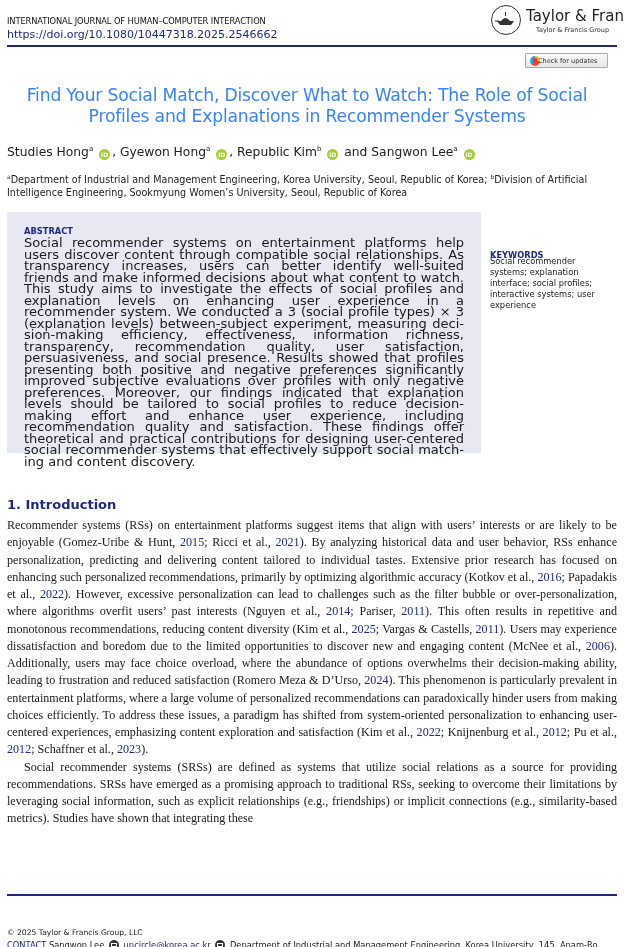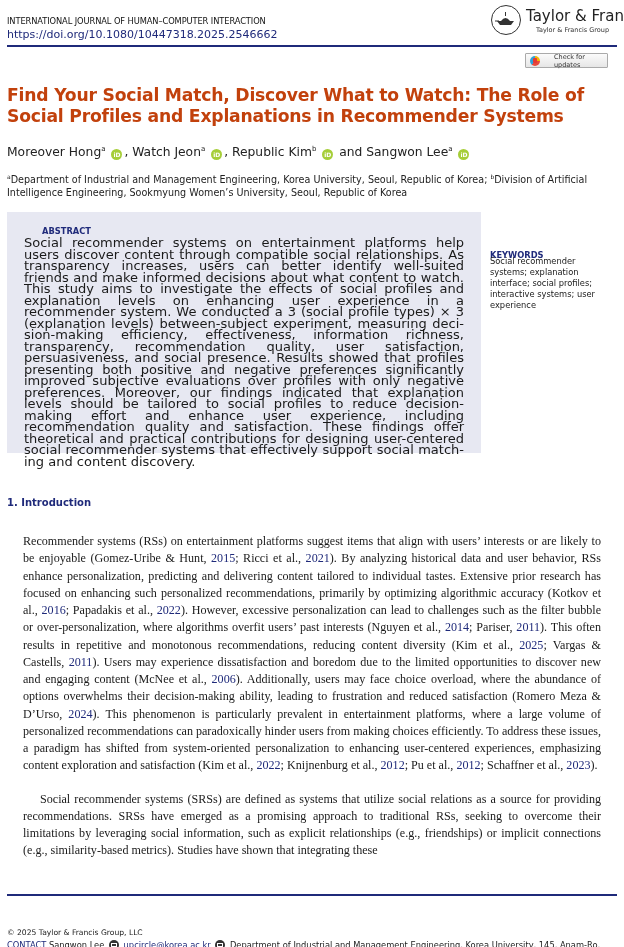--- a/index.html
+++ b/index.html
@@ -7,37 +7,37 @@
   .abs { position:absolute; }
   .sans { font-family:"DejaVu Sans", "Liberation Sans", sans-serif; }
   .serif { font-family:"Liberation Serif", "DejaVu Serif", serif; }
   #journal { left:7px; top:16px; font-size:8.3px; letter-spacing:-0.1px; color:#111; }
   #doi { left:7px; top:28px; font-size:11px; color:#1f2a7a; text-decoration:none; }
   #head-rule { left:7px; top:45px; width:610px; height:2px; background:#1f2a7a; }
   #logo { left:491px; top:5px; width:150px; height:34px; }
   #logo .emblem { position:absolute; left:0; top:0; width:30px; height:30px; border:1.5px solid #333; border-radius:50%; box-sizing:border-box; }
   #logo .brand { position:absolute; left:35px; top:2px; font-size:15px; color:#222; white-space:nowrap; }
   #logo .group { position:absolute; left:37px; top:21px; font-size:6.5px; color:#333; white-space:nowrap;margin-left:8px; }
-  #updates { left:525px; top:53px; width:83px; height:15px; border:1px solid #aaa; border-radius:1px; background:linear-gradient(#fbfbfb,#e6e6e6); box-sizing:border-box; font-size:6.5px; color:#333; display:flex; align-items:center; padding-left:28px; cursor:pointer; }
+  #updates { left:525px; top:53px; width:83px; height:15px; border:1px solid #aaa; border-radius:1px; background:linear-gradient(#fbfbfb,#e6e6e6); box-sizing:border-box; font-size:6.5px; color:#333; display:flex; align-items:center; padding-left:12px; cursor:pointer; }
   #updates .ico { position:absolute; left:4px; top:2px; width:10px; height:10px; border-radius:50%; background:conic-gradient(#f5b700 0 25%, #e84a3c 25% 60%, #2ea3d9 60% 100%); }
   #updates .ico::after { content:""; position:absolute; left:3px; top:2px; width:4px; height:5px; background:#e53935; border-radius:1px; }
-  #title { left:7px; top:85px; width:600px; font-size:17.2px; font-weight:bold; line-height:21px; color:#c2410c; letter-spacing:-0.2px; }
+  #title { left:7px; top:85px; width:600px; font-size:17.2px; font-weight:normal; line-height:21px; color:#3b82f6; letter-spacing:-0.2px;text-align:center; }
   #authors { left:7px; top:145px; font-size:12.3px; color:#222; white-space:nowrap; }
   #authors sup { font-size:7px; vertical-align:5px; }
   .orcid { display:inline-block; width:11px; height:11px; border-radius:50%; background:#a6ce39; color:#fff; font-size:6px; font-weight:bold; text-align:center; line-height:11px; vertical-align:-1px; margin:0 2px; font-family:"DejaVu Sans", sans-serif; }
   #affil { left:7px; top:170px; width:610px; font-size:9.6px; line-height:13px; color:#222; }
   #affil sup { font-size:6px; vertical-align:4px; }
   #abstract-box { left:7px; top:212px; width:474px; height:241px; background:#e7e8f2; }
-  #abstract-head { left:24px; top:226px; font-size:8.3px; font-weight:bold; color:#1f2a7a;margin-left:18px; }
+  #abstract-head { left:24px; top:226px; font-size:8.3px; font-weight:bold; color:#1f2a7a; }
   #abstract-text { left:24px; top:237px; width:440px; font-size:13px; line-height:11.5px; text-align:justify; color:#1a1a1a; hyphens:manual; }
   #kw-head { left:490px; top:226px; font-size:8.3px; font-weight:bold; color:#1f2a7a;margin-top:24px; }
   #kw-text { left:490px; top:237px; width:118px; font-size:8.3px; line-height:11px; color:#1a1a1a;margin-top:19px; }
-  #intro-head { left:7px; top:497px; font-size:10px; font-weight:bold; color:#1f2a7a; }
+  #intro-head { left:7px; top:497px; font-size:13px; font-weight:bold; color:#1f2a7a; }
   #body-text { left:7px; top:517px; width:610px; font-size:12.1px; line-height:17.25px; text-align:justify; color:#1a1a1a; }
-  #body-text p { margin:16px; }
+  #body-text p { margin:0; }
   #body-text p + p { text-indent:17px;font-family:Liberation Serif, serif; }
   #body-text a { color:#1f2a7a; text-decoration:none; }
   #foot-rule { left:7px; top:894px; width:610px; height:1.5px; background:#1f2a7a; }
   #contact { left:7px; top:899px; width:610px; font-size:8.3px; line-height:11.8px; color:#1a1a1a;margin-top:41px; }
   #contact .lbl { color:#1f2a7a; }
   #contact a { color:#1f2a7a; text-decoration:none; }
   .env { display:inline-block; width:10px; height:10px; border-radius:50%; background:#333; vertical-align:-2px; margin:0 2px; position:relative; }
   .env::after { content:""; position:absolute; left:2px; top:3px; width:6px; height:4px; border:1px solid #fff; box-sizing:border-box; }
   #copyright { left:7px; top:928px; font-size:7.6px; color:#1a1a1a; }
 </style>
@@ -63,23 +63,23 @@
 <div id="head-rule" class="abs"></div>
 
 <div id="updates" class="abs sans">
   <span class="ico"></span>
   <span>Check for updates</span>
 </div>
 
 <h1 id="title" class="abs sans" style="margin:0">Find Your Social Match, Discover What to Watch: The Role of Social Profiles and Explanations in Recommender Systems</h1>
 
 <div id="authors" class="abs sans">
-  <span>Moreover Hong</span><sup>a</sup>
+  <span>Studies Hong</span><sup>a</sup>
   <span class="orcid">iD</span><span>, </span>
-  <span>Watch Jeon</span><sup>a</sup>
+  <span>Gyewon Hong</span><sup>a</sup>
   <span class="orcid">iD</span><span>, </span>
   <span>Republic Kim</span><sup>b</sup>
   <span class="orcid">iD</span><span> and </span>
   <span>Sangwon Lee</span><sup>a</sup>
   <span class="orcid">iD</span>
 </div>
 
 <div id="affil" class="abs sans">
   <sup>a</sup><span>Department of Industrial and Management Engineering, Korea University, Seoul, Republic of Korea; </span><sup>b</sup><span>Division of Artificial Intelligence Engineering, Sookmyung Women’s University, Seoul, Republic of Korea</span>
 </div>

